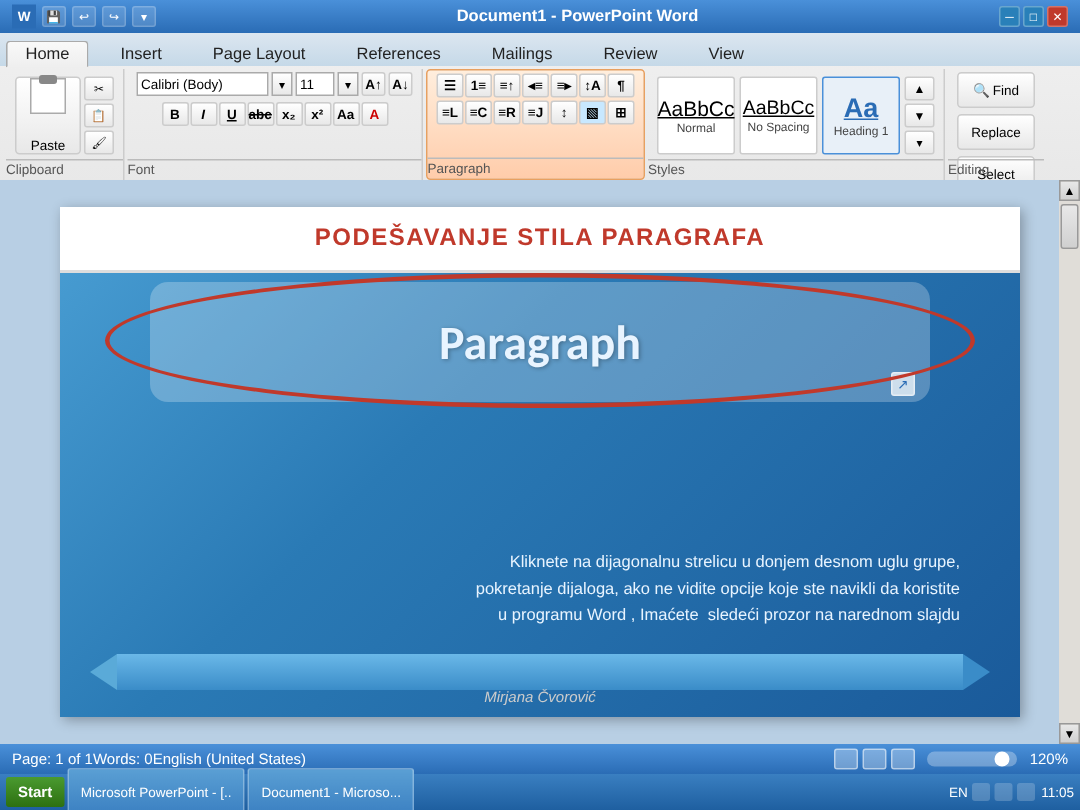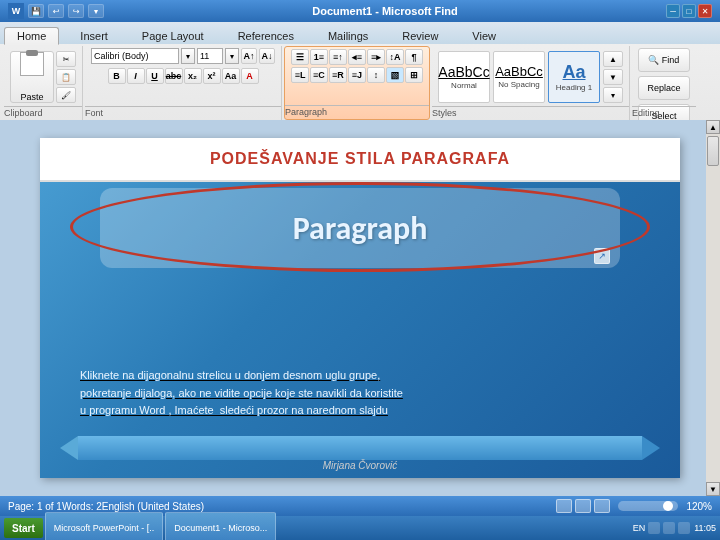--- a/index.html
+++ b/index.html
@@ -345,23 +345,22 @@
       background: rgba(255,255,255,0.7);
       border: 1px solid rgba(255,255,255,0.5);
       border-radius: 2px;
       display: flex; align-items: center; justify-content: center;
       font-size: 10px; color: #2a6cb5;
     }
 
     
     .slide-body {
       position: absolute; bottom: 58px; left: 0; right: 0;
-      text-align: left;
+      text-align: right;
       padding: 0 40px;
-      text-decoration: underline;
     }
     .slide-body-text {
       font-size: 11px; color: #e8f4ff;
       line-height: 1.6;
       font-family: Arial, sans-serif;
     }
 
     
     .presenter-name {
       position: absolute; bottom: 6px; left: 0; right: 0;
@@ -418,21 +417,21 @@
 <body>
 
 <div class="title-bar">
   <div class="title-left">
     <div class="window-logo">W</div>
     <div class="qa-btn">💾</div>
     <div class="qa-btn">↩</div>
     <div class="qa-btn">↪</div>
     <div class="qa-btn">▾</div>
   </div>
-  <div class="title-bar-text">Document1 - Microsoft Find</div>
+  <div class="title-bar-text">Document1 - PowerPoint Word</div>
   <div class="title-bar-controls">
     <div class="title-btn min">─</div>
     <div class="title-btn max">□</div>
     <div class="title-btn close">✕</div>
   </div>
 </div>
 
 <div class="ribbon">
   <div class="ribbon-tabs">
     <div class="ribbon-tab active">Home</div>
@@ -594,21 +593,21 @@
 <div class="scrollbar-v">
   <div class="scroll-btn">▲</div>
   <div class="scroll-track">
     <div class="scroll-thumb"></div>
   </div>
   <div class="scroll-btn">▼</div>
 </div>
 
 <div class="status-bar">
   <span class="status-item">Page: 1 of 1</span>
-  <span class="status-item">Words: 2</span>
+  <span class="status-item">Words: 0</span>
   <span class="status-item">English (United States)</span>
   <div class="status-right">
     <div style="display:flex;gap:3px">
       <div style="width:16px;height:14px;background:rgba(255,255,255,0.3);border:1px solid rgba(255,255,255,0.5);border-radius:2px;cursor:pointer"></div>
       <div style="width:16px;height:14px;background:rgba(255,255,255,0.3);border:1px solid rgba(255,255,255,0.5);border-radius:2px;cursor:pointer"></div>
       <div style="width:16px;height:14px;background:rgba(255,255,255,0.3);border:1px solid rgba(255,255,255,0.5);border-radius:2px;cursor:pointer"></div>
     </div>
     <div class="zoom-slider">
       <div class="zoom-thumb"></div>
     </div>

